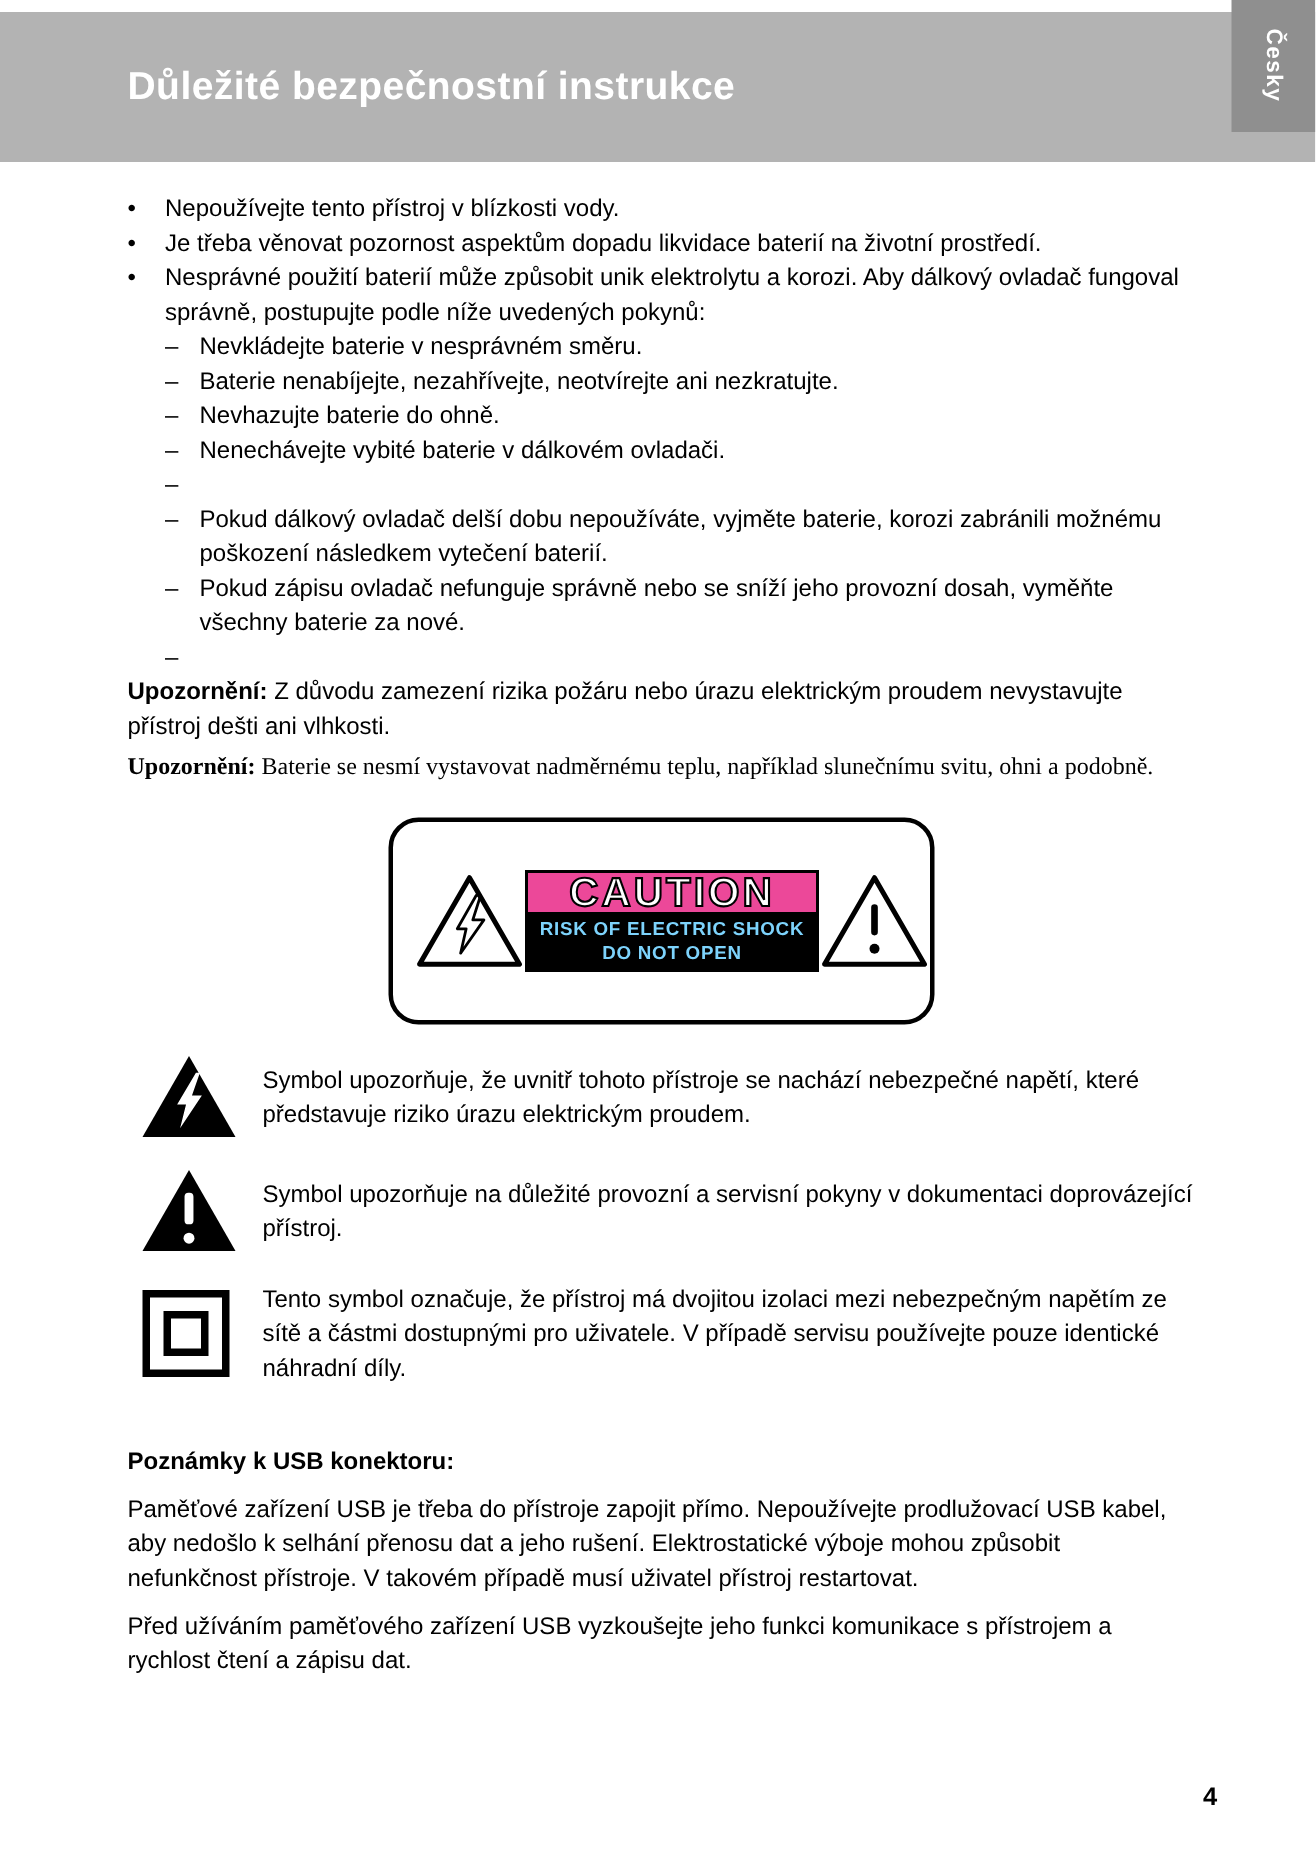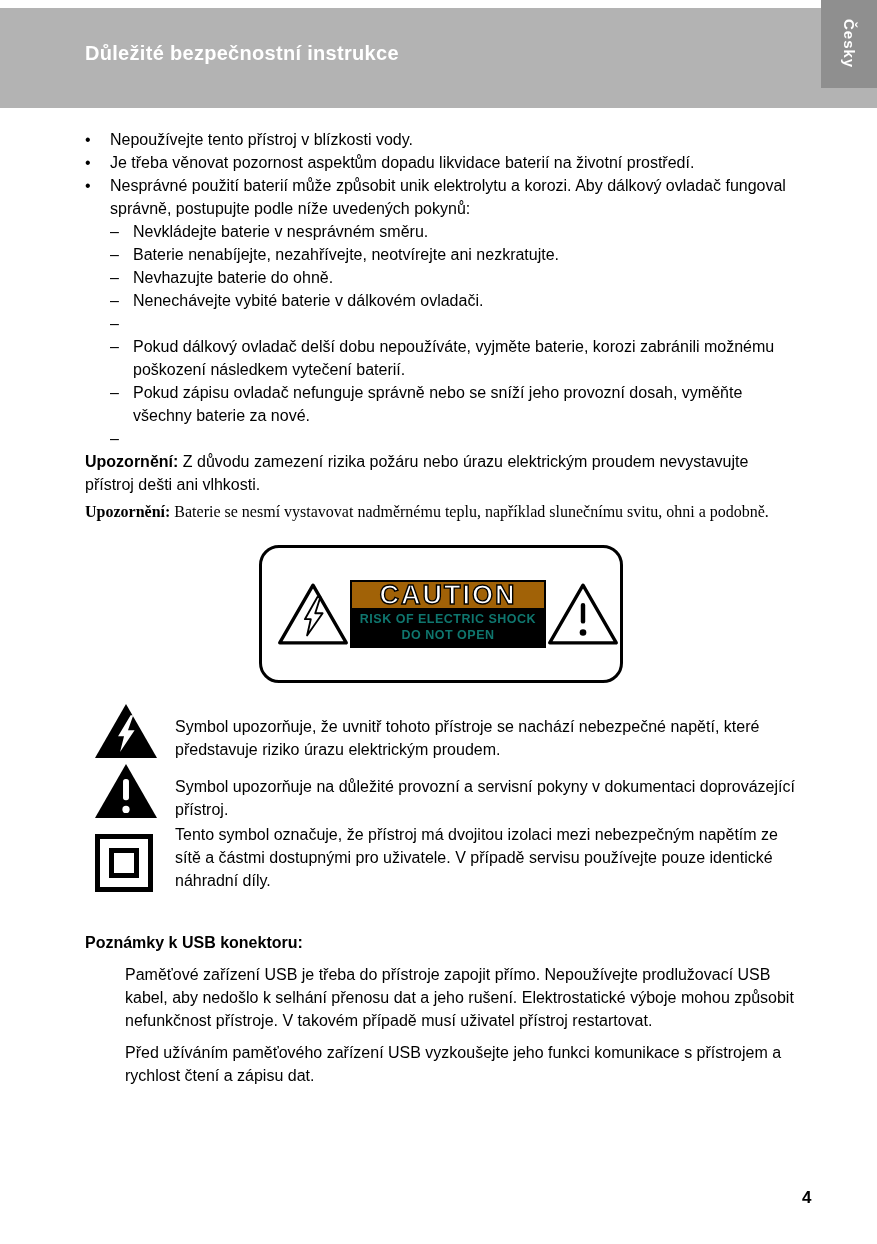--- a/index.html
+++ b/index.html
@@ -19,21 +19,21 @@
   
   .header {
     position:absolute;
     top:8px; left:0;
     width:877px; height:100px;
     background:#b3b3b3;
   }
   .header-title {
     position:absolute;
     left:85px; top:34px;
-    font-size:20px;
+    font-size:26px;
     font-weight:bold;
     color:#ffffff;
     letter-spacing:0.3px;
   }
   .side-tab {
     position:absolute;
     top:0; right:0;
     width:56px; height:88px;
     background:#8f8f8f;
     display:flex;
@@ -89,37 +89,38 @@
     flex-shrink:0;
   }
   .caution-title {
     text-align:center;
     font-size:27px;
     font-weight:bold;
     letter-spacing:2px;
     color:#ffffff;
     -webkit-text-stroke:1.4px #000;
     padding:2px 0 1px 0;
-    background:#a16207;
+    background:#ec4899;
   }
   .caution-black {
     background:#000;
-    color:#0f766e;
+    color:#7dd3fc;
     font-weight:bold;
     font-size:12.5px;
     line-height:16px;
     text-align:center;
     padding:3px 2px;
     letter-spacing:0.5px;
   }
 
   
   .symbol-row {
     display:flex;
-    align-items:flex-end;
+    align-items:center;
+    margin-top:16px;
   }
   .symbol-icon-cell {
     width:90px;
     flex-shrink:0;
     padding-left:8px;
   }
   .symbol-row .sym-svg { width:66px; height:60px; display:block; }
   .symbol-row .sym-square {
     width:58px; height:58px;
     border:5px solid #000;
@@ -129,21 +130,21 @@
     margin-left:2px;
   }
   .symbol-row .sym-square-inner {
     width:30px; height:30px;
     border:5px solid #000;
   }
   .symbol-text { flex:1; padding-top:2px; }
 
   
   .usb-heading { font-weight:bold; margin-top:39px; }
-  .usb-para { margin-top:9px;margin-left:40px; }
+  .usb-para { margin-top:9px; }
 
   .page-number {
     position:absolute;
     left:802px; top:1188px;
     font-size:17px;
     font-weight:bold;
   }
 </style>
 </head>
 <body>

